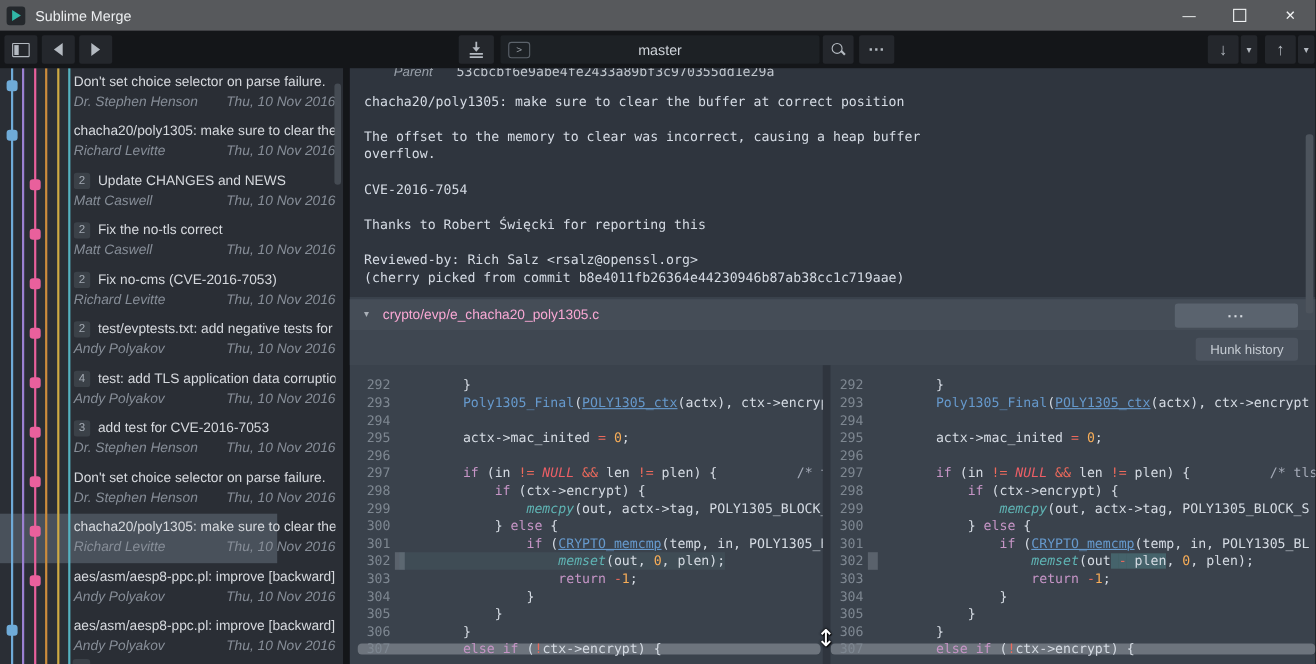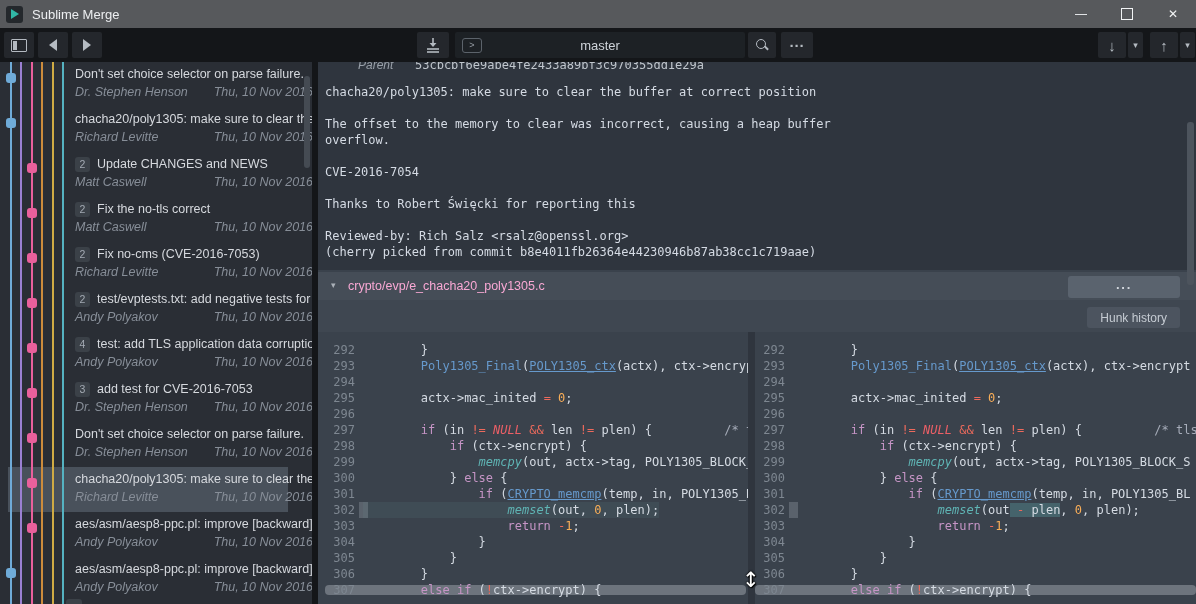--- a/index.html
+++ b/index.html
@@ -31,40 +31,40 @@
         font-family:"Liberation Sans",sans-serif;padding:0 0 0 0;}
   .prompt-box{position:absolute;left:462px;top:10px;width:18px;height:13px;border:1px solid #5c636b;
         border-radius:3px;color:#9aa1a9;font-size:9px;line-height:12px;text-align:center;}
   .mag{position:relative;width:12px;height:12px;}
   .mag::before{content:"";position:absolute;left:0;top:0;width:8px;height:8px;border:1.5px solid #b4bac1;border-radius:50%;}
   .mag::after{content:"";position:absolute;left:8px;top:8px;width:5px;height:1.5px;background:#b4bac1;transform:rotate(45deg);} .glyph15{font-size:15px;font-weight:bold;} .chev{font-size:9px;}
   
   .sidebar{position:absolute;left:0;top:62px;width:312px;height:542px;background:#2a2e35;overflow:hidden;}
   .gline{position:absolute;top:0;width:2px;height:542px;z-index:1;}
   .dot{position:absolute;width:10px;height:10px;border-radius:3px;z-index:2;}
-  .commit-row{position:absolute;left:8px;width:252px;height:45px;z-index:3;padding-left:28px;}
+  .commit-row{position:absolute;left:0;width:252px;height:45px;z-index:3;}
   .commit-row.selected{background:#49515b;z-index:0;}
   .c-titlerow{position:absolute;left:67px;top:4px;width:238px;height:16px;display:flex;align-items:center;
               overflow:hidden;white-space:nowrap;}
   .badge{display:inline-block;background:#3b4148;color:#a3aab3;font-size:10.5px;line-height:15px;
          min-width:15px;height:15px;text-align:center;border-radius:3px;margin-right:7px;flex:0 0 auto;}
   .c-title{font-size:12.5px;color:#d6d9de;}
   .c-meta{position:absolute;left:67px;top:23px;width:238px;font-style:italic;font-size:12.5px;color:#878e98;}
   .c-date{position:absolute;right:0;top:0;}
   .sb-scroll{position:absolute;left:304px;top:14px;width:6px;height:92px;background:#454b53;border-radius:3px;z-index:4;}
   .partial-badge{position:absolute;left:66px;top:537px;width:16px;height:5px;background:#3b4148;
                  border-radius:3px 3px 0 0;z-index:3;}
   .splitter{position:absolute;left:312px;top:62px;width:6px;height:542px;background:#141619;}
   
   .details{position:absolute;left:318px;top:62px;width:878px;height:208px;background:#2f353e;overflow:hidden;}
   .mono{font-family:"DejaVu Sans Mono",monospace;}
   .parent-row{position:absolute;top:-4px;left:0;width:878px;height:16px;font-size:12px;}
   .parent-label{position:absolute;left:40px;font-style:italic;color:#99a0a9;font-size:12px;}
   .parent-hash{position:absolute;left:97px;color:#c0c6cd;font-size:12px;}
-  .msg-line{position:absolute;left:7px;width:860px;height:16px;font-size:12px;line-height:16px;
+  .msg-line{position:absolute;left:13px;width:860px;height:16px;font-size:12px;line-height:16px;
             white-space:pre;color:#d5dbe4;}
   
   .filesec{position:absolute;left:318px;top:270px;width:878px;height:334px;background:#3a424c;}
   .filehdr{position:absolute;left:0;top:2px;width:878px;height:28px;background:#454d57;}
   .collapse{position:absolute;left:13px;top:8px;font-size:9px;color:#aab0b8;}
   .filepath{position:absolute;left:30px;top:7px;font-size:12.5px;color:#f9a8d4;}
   .more-file-btn{position:absolute;right:16px;top:4px;width:112px;height:22px;background:#5a636e;
                  border-radius:3px;color:#d5dae0;display:flex;align-items:center;justify-content:center;
                  font-size:13px;font-weight:bold;letter-spacing:1px;}
   .band{position:absolute;left:0;top:30px;width:878px;height:32px;background:#3f4751;}

